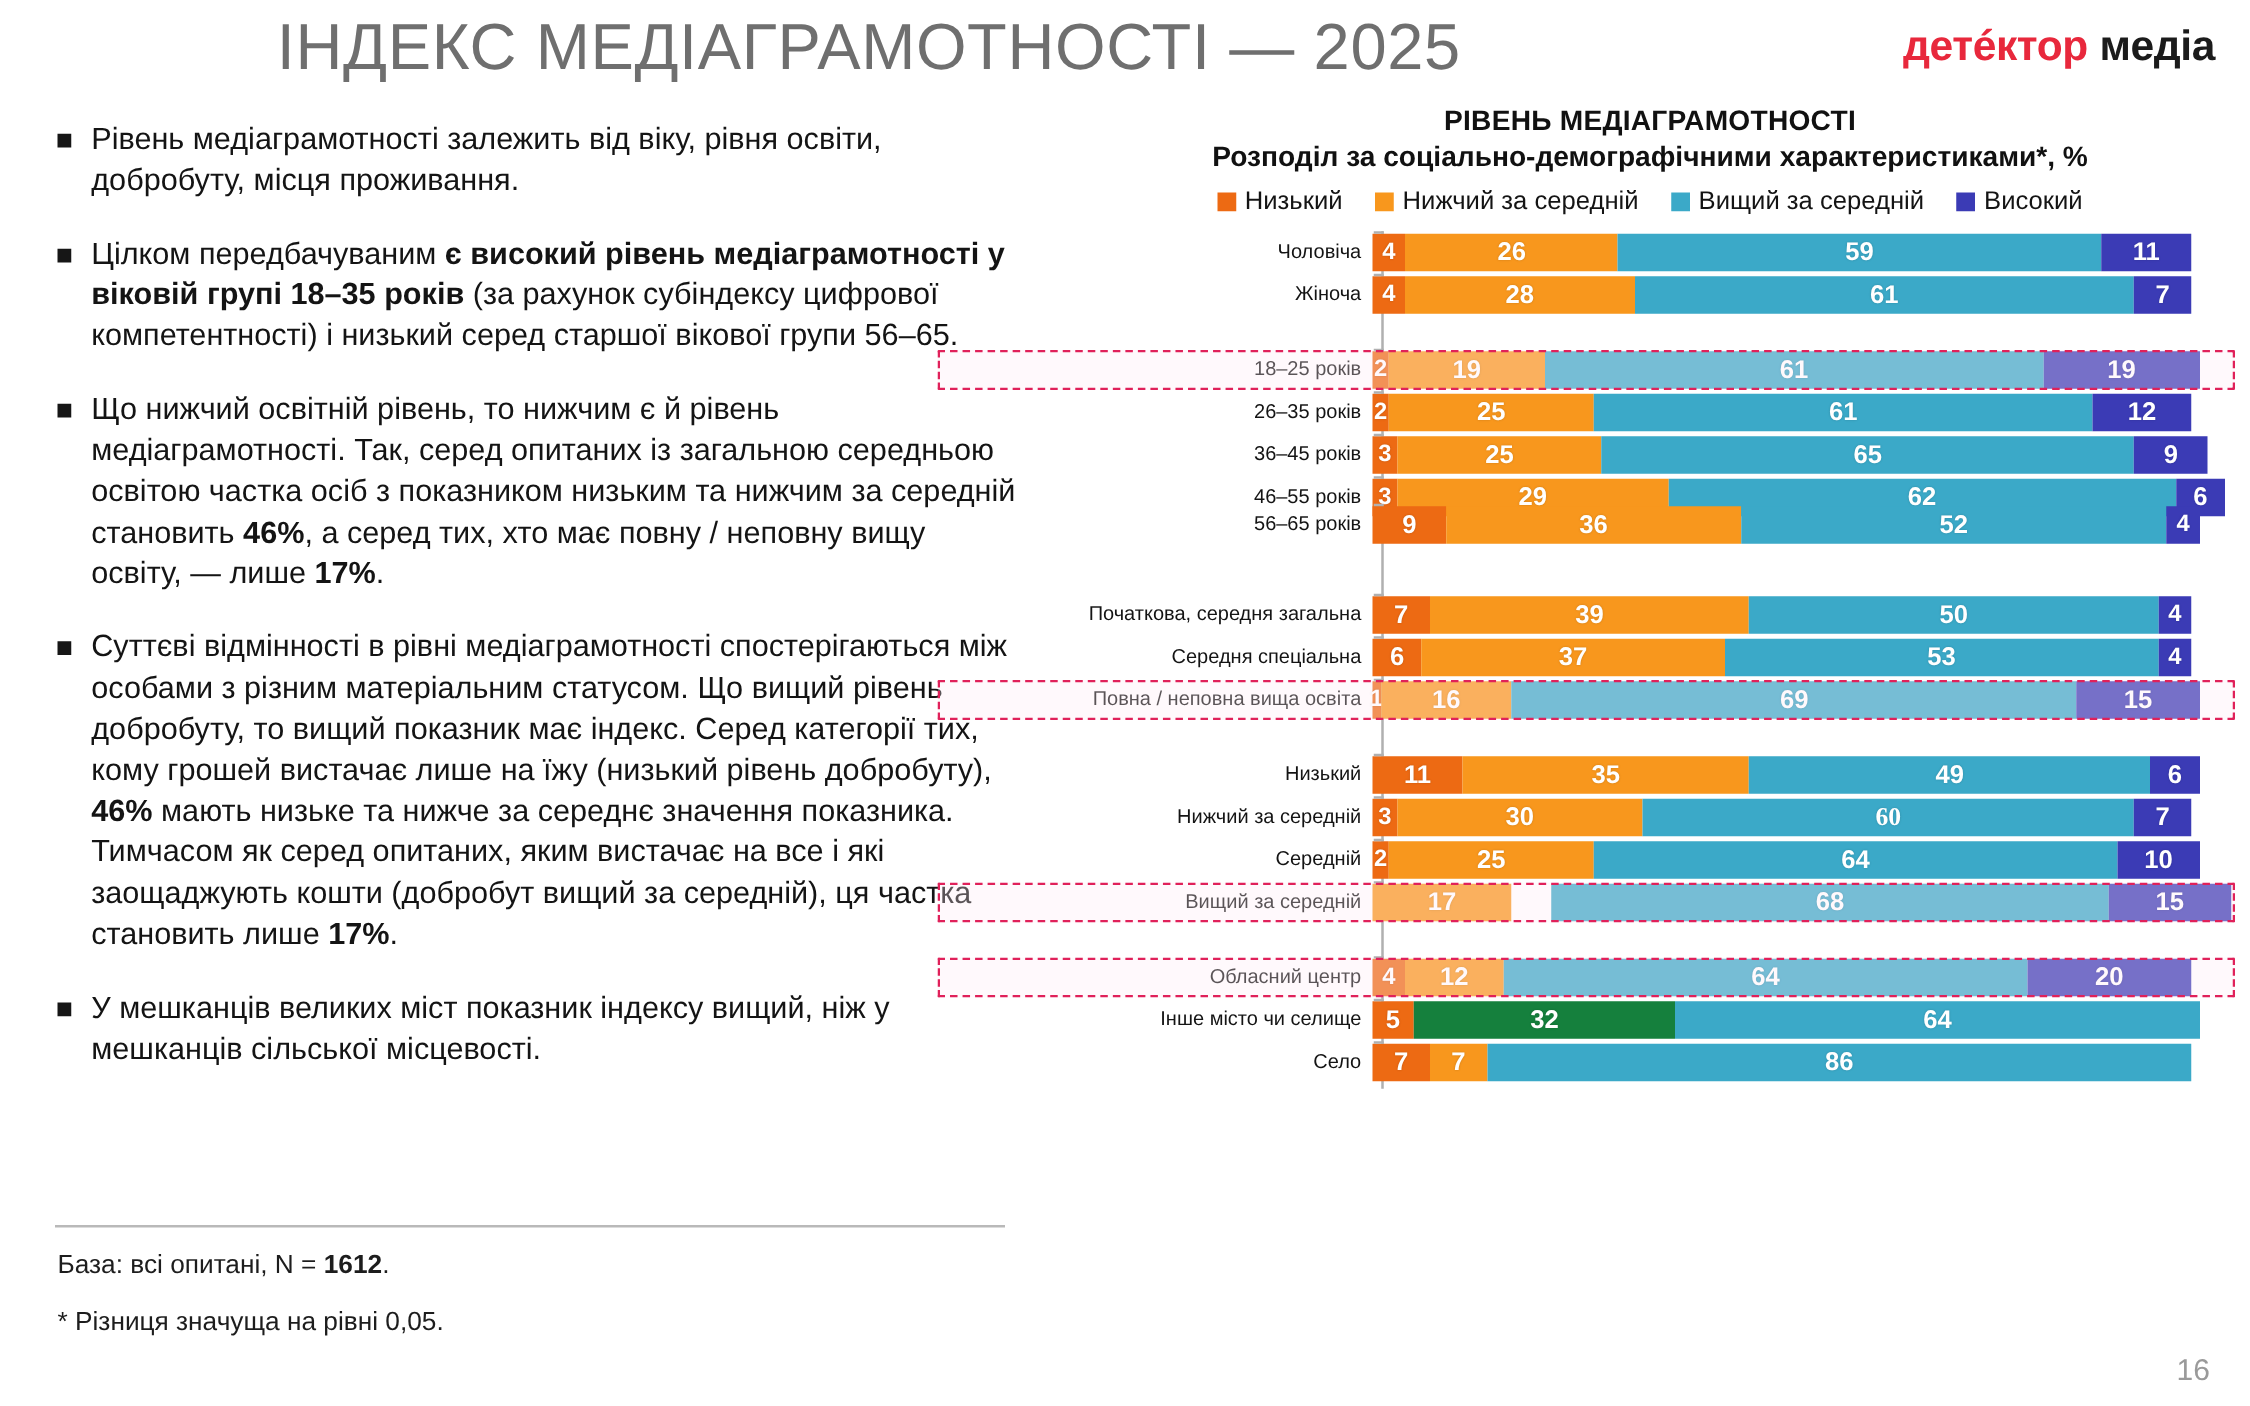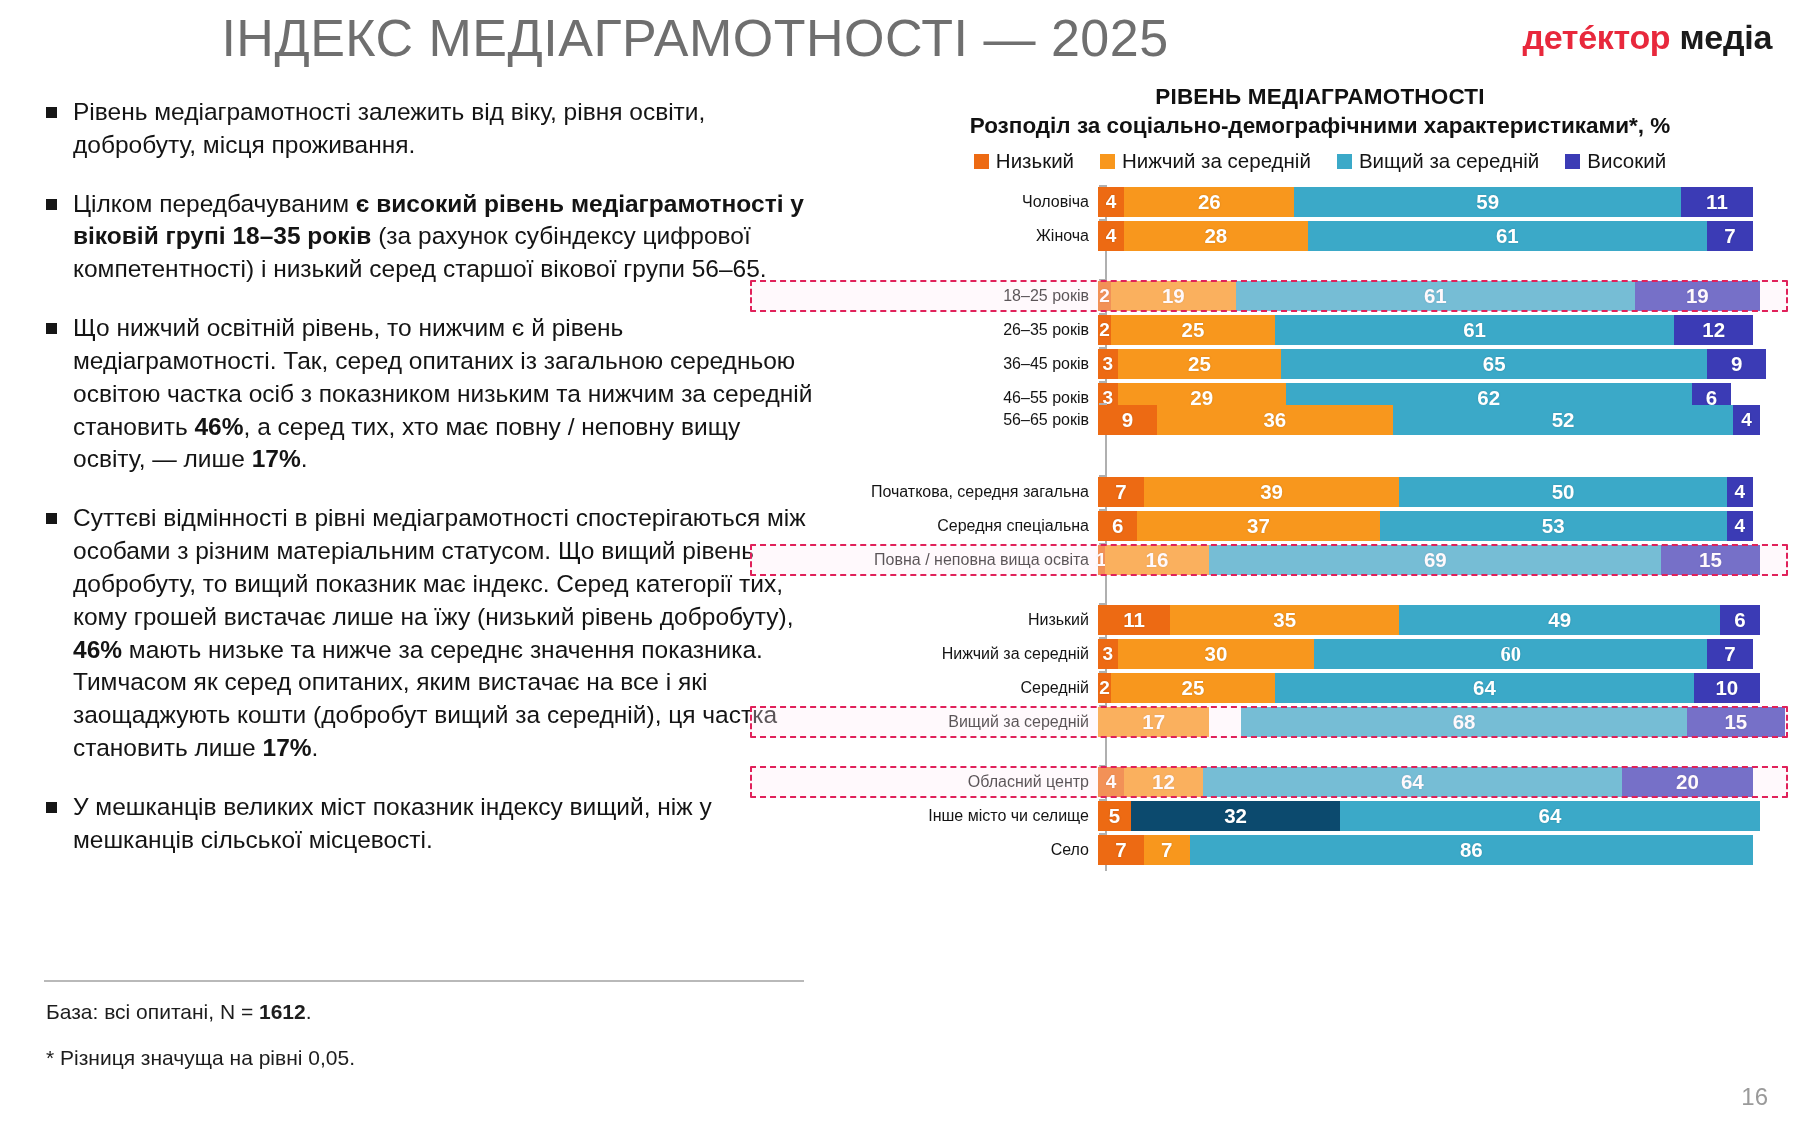--- a/index.html
+++ b/index.html
@@ -289,21 +289,21 @@
             </div>
           </div>
           <div class="row-tick" style="top: 0px;"></div>
         </div>
         <div class="row" style="top: 196px;">
           <div class="row-label">46–55 років</div>
           <div class="bars">
             <div class="seg narrow" style="width: 19.65px; background: rgb(237, 106, 19);">
               <span>3</span>
             </div>
-            <div class="seg" style="width: 168px; background: rgb(248, 151, 29);">
+            <div class="seg" style="width: 217px; background: rgb(248, 151, 29);">
               <span>29</span>
             </div>
             <div class="seg" style="width: 406.1px; background: rgb(59, 169, 200);">
               <span>62</span>
             </div>
             <div class="seg" style="width: 39.3px; background: rgb(59, 59, 181);">
               <span>6</span>
             </div>
           </div>
           <div class="row-tick" style="top: 0px;"></div>
@@ -466,21 +466,21 @@
             </div>
           </div>
           <div class="row-tick" style="top: 0px;"></div>
         </div>
         <div class="row" style="top: 614px;">
           <div class="row-label">Інше місто чи селище</div>
           <div class="bars">
             <div class="seg" style="width: 32.75px; background: rgb(237, 106, 19);">
               <span>5</span>
             </div>
-            <div class="seg" style="width: 209.6px; background: #0c4a6e;">
+            <div class="seg" style="width: 209.6px; background: #15803d;">
               <span>32</span>
             </div>
             <div class="seg" style="width: 419.2px; background: rgb(59, 169, 200);">
               <span>64</span>
             </div>
           </div>
           <div class="row-tick" style="top: 0px;"></div>
         </div>
         <div class="row" style="top: 648px;">
           <div class="row-label">Село</div>

